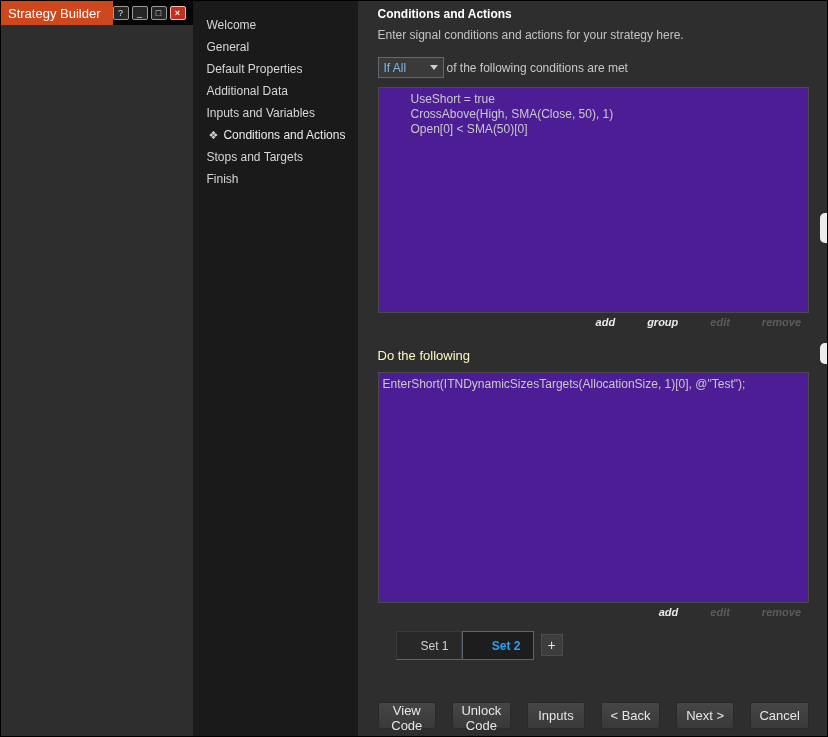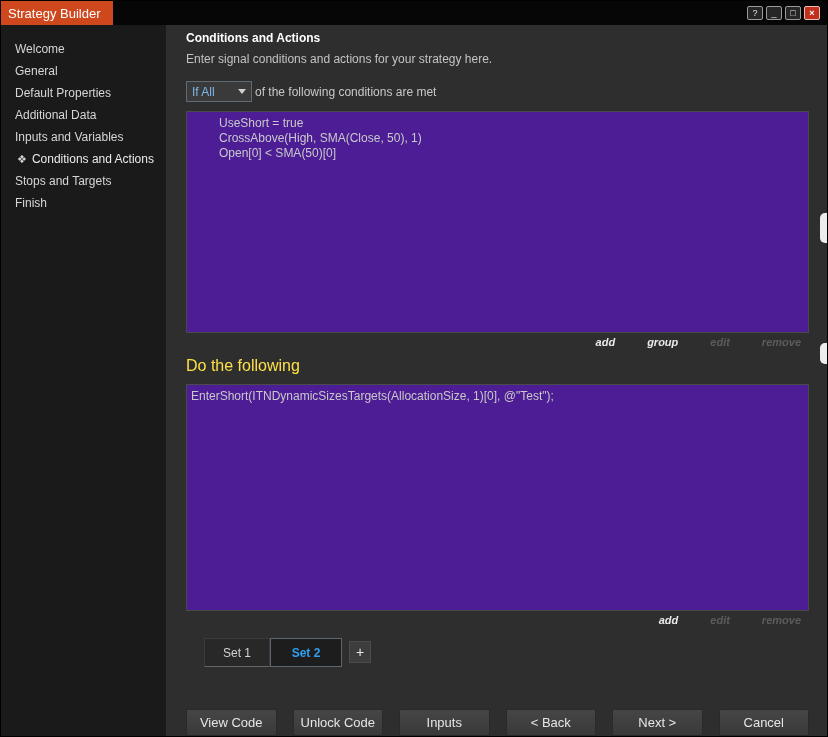--- a/index.html
+++ b/index.html
@@ -3,21 +3,21 @@
 <meta charset="utf-8">
 <style>
   * { box-sizing: border-box; margin: 0; padding: 0; }
   html,body { background:#0d0d0d; }
   body { font-family: "Liberation Sans", sans-serif; }
 
   .window {
     width: 828px; height: 737px;
     background: #2e2e2e;
     position: relative; overflow: hidden;
-    display: flex; flex-direction: column;
+    display: flex; flex-direction: row;
     border: 1px solid #000;
   }
 
   
   .titlebar { height: 24px; background: #060606; display: flex; align-items: stretch; flex: 0 0 auto; }
   .title-badge {
     background: #cf471d; color: #fff; font-size: 13px;
     display: flex; align-items: center; padding: 0 12px 0 7px;
   }
   .win-controls { margin-left: auto; display: flex; align-items: center; gap: 3px; padding-right: 7px; }
@@ -55,27 +55,27 @@
     color: #c9c9c9; font-size: 12px; padding: 4px; overflow: hidden;
   }
   .listbox.conditions { height: 226px; padding-left: 32px; }
   .listbox.actions { height: 231px; }
   .listbox .line { line-height: 15px; white-space: nowrap; cursor: default; }
 
   .linkrow { display: flex; justify-content: flex-end; gap: 32px; padding: 3px 8px 1px 0; font-size: 11px; font-style: italic; height: 18px; }
   .linkrow .link { color: #eaeaea; font-weight: bold; cursor: pointer; }
   .linkrow .link.disabled { color: #5c5c5c; cursor: default; }
 
-  .do-label { font-size: 16px; color: #fde047; margin-top: 6px; }
+  .do-label { font-size: 13px; color: #fef9c3; margin-top: 17px; }
 
   .tabs { display: flex; align-items: center; margin: 9px 0 0 18px; height: 30px; }
   .tab {
     min-width: 66px; height: 29px; padding: 7px 12px 6px 12px; font-size: 12px;
     color: #d2d2d2; background: #282828; border: 1px solid #3a3a3a;
-    border-bottom-color: #666; cursor: pointer; text-align: center;
+    border-bottom-color: #666; cursor: pointer; text-align: right;
   }
   .tab.active {
     color: #2f9ff0; font-weight: bold; background: #1d1d1d;
     border: 1px solid #5c6670; min-width: 72px;
   }
   .add-tab {
     width: 22px; height: 22px; margin-left: 7px; background: #3d3d3d;
     border: 1px solid #4c4c4c; color: #e8e8e8; font-size: 14px; line-height: 19px;
     text-align: center; cursor: pointer; font-family: inherit; padding: 0;
   }

